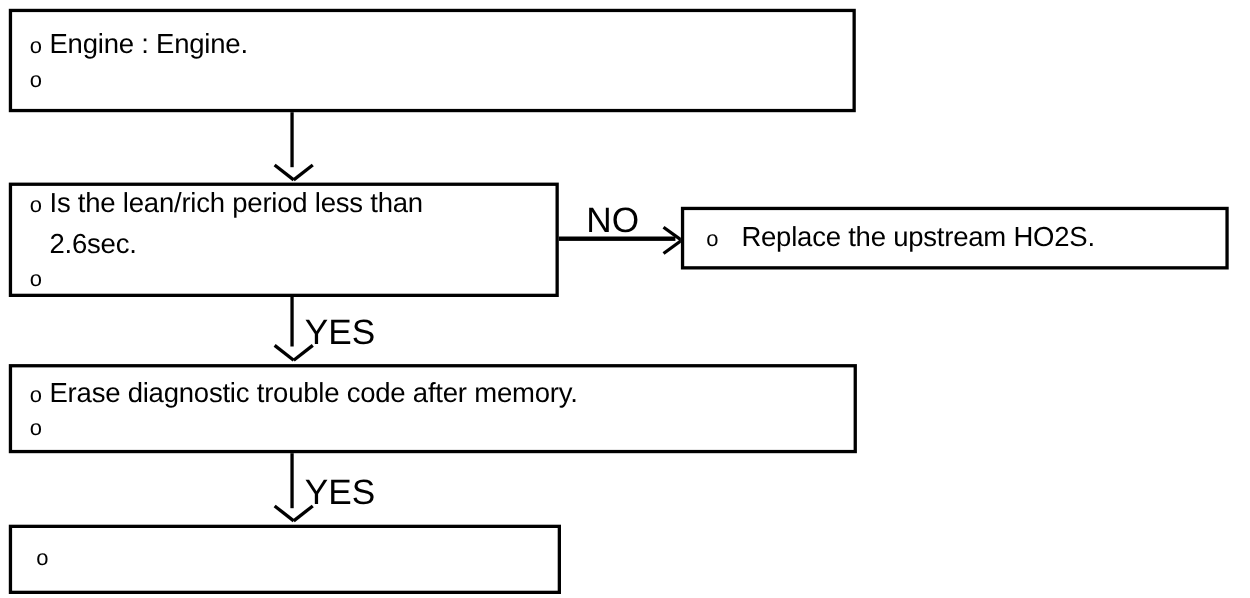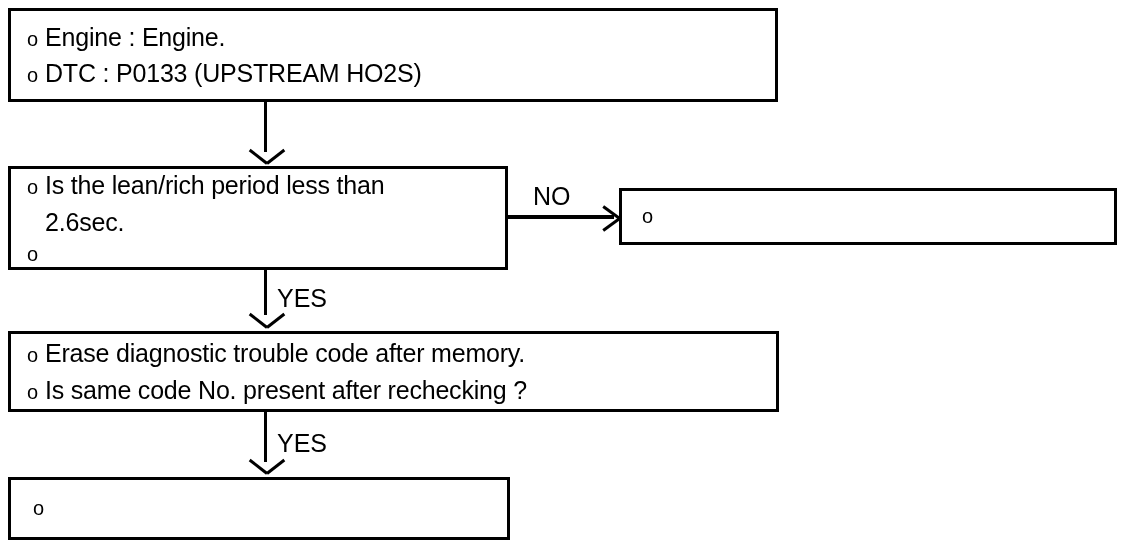--- a/index.html
+++ b/index.html
@@ -96,21 +96,21 @@
     width: 22px;
     height: 3px;
     background: #000000;
     left: -20px;
   }
   .arrowhead-right::before { top: -1px; transform-origin: right center; transform: rotate(-36deg); }
   .arrowhead-right::after  { top: 1px;  transform-origin: right center; transform: rotate(36deg); }
 
   .edge-label {
     position: absolute;
-    font-size: 25px;
+    font-size: 32px;
     line-height: 1;
     letter-spacing: 0px;
     white-space: nowrap;
   }
 
   #conn1-line  { left: 264px; top: 102px; height: 50px; }
   #conn1-head  { left: 265px; top: 162px; }
 
   #conn2-line  { left: 264px; top: 270px; height: 45px; }
   #conn2-head  { left: 265px; top: 326px; }
@@ -129,21 +129,20 @@
 
 <div id="canvas">
 
   <div class="node" id="node-conditions">
     <div class="bullet-row">
       <span class="bullet-mark">o</span>
       <span class="bullet-text">Engine : Engine.</span>
     </div>
     <div class="bullet-row">
       <span class="bullet-mark">o</span>
-      <span class="bullet-text">DTC : P0133 (UPSTREAM HO2S)</span>
     </div>
   </div>
 
   <div class="v-line" id="conn1-line"></div>
   <div class="arrowhead-down" id="conn1-head"></div>
 
   <div class="node" id="node-question">
     <div class="bullet-row">
       <span class="bullet-mark">o</span>
       <span class="bullet-text"><span>Is the lean/rich period less than</span><span class="cont">2.6sec.</span></span>
@@ -153,35 +152,35 @@
     </div>
   </div>
 
   <div class="h-line" id="conn-no-line"></div>
   <div class="arrowhead-right" id="conn-no-head"></div>
   <div class="edge-label" id="label-no">NO</div>
 
   <div class="node" id="node-replace-ho2s">
     <div class="bullet-row">
       <span class="bullet-mark">o</span>
+      <span class="bullet-text">Replace the upstream HO2S.</span>
     </div>
   </div>
 
   <div class="v-line" id="conn2-line"></div>
   <div class="arrowhead-down" id="conn2-head"></div>
   <div class="edge-label" id="label-yes-1">YES</div>
 
   <div class="node" id="node-erase">
     <div class="bullet-row">
       <span class="bullet-mark">o</span>
       <span class="bullet-text">Erase diagnostic trouble code after memory.</span>
     </div>
     <div class="bullet-row">
       <span class="bullet-mark">o</span>
-      <span class="bullet-text">Is same code No. present after rechecking ?</span>
     </div>
   </div>
 
   <div class="v-line" id="conn3-line"></div>
   <div class="arrowhead-down" id="conn3-head"></div>
   <div class="edge-label" id="label-yes-2">YES</div>
 
   <div class="node" id="node-replace-ecm">
     <div class="bullet-row">
       <span class="bullet-mark">o</span>

